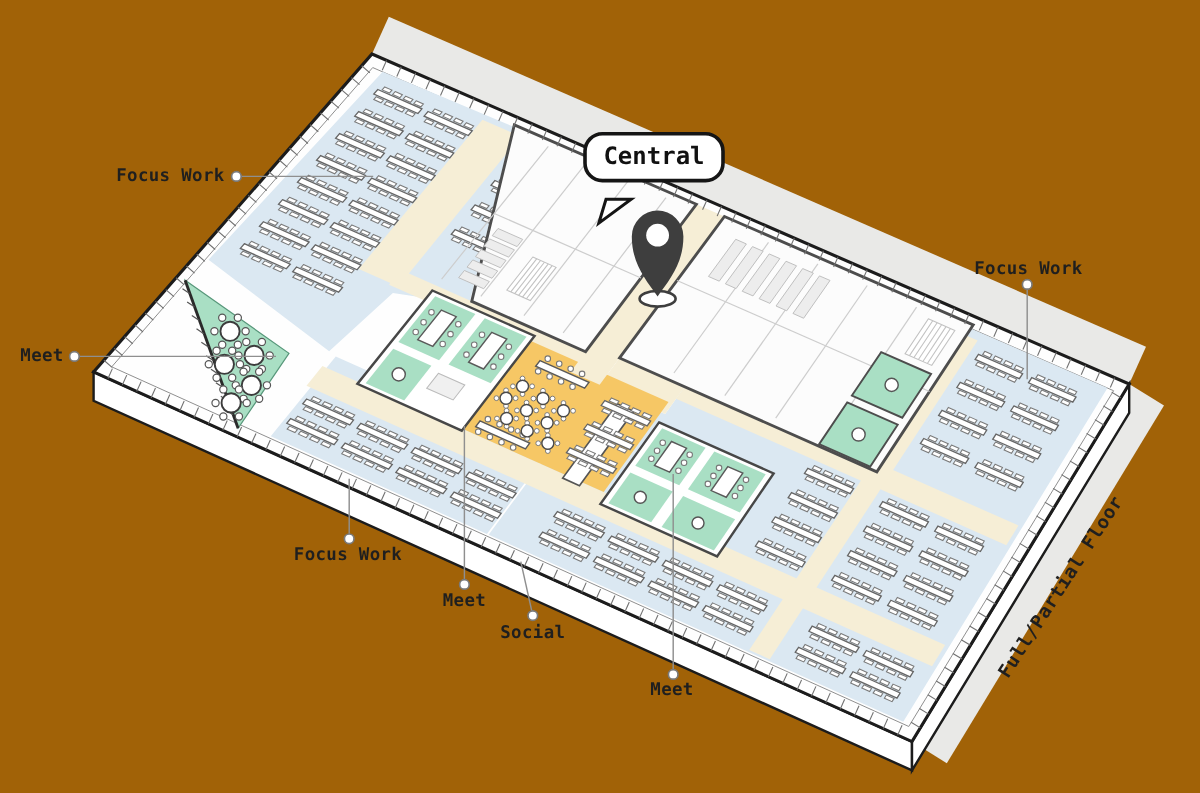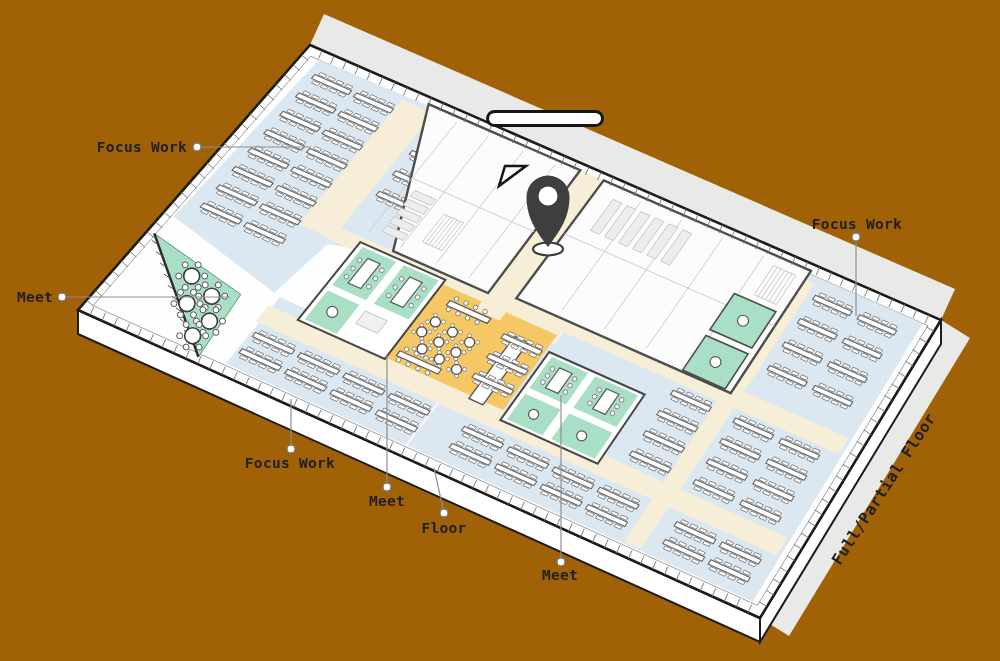--- a/index.html
+++ b/index.html
@@ -1003,23 +1003,24 @@
     </svg>
 
   <div class="lbl" style="left:142px;top:147px">Focus Work</div>
 
   <div class="lbl" style="left:35px;top:297px">Meet</div>
 
   <div class="lbl" style="left:290px;top:463px">Focus Work</div>
 
   <div class="lbl" style="left:387px;top:501px">Meet</div>
 
-  <div class="lbl" style="left:444px;top:528px">Floor</div>
+  <div class="lbl" style="left:444px;top:528px">Social</div>
 
   <div class="lbl" style="left:560px;top:575px">Meet</div>
 
   <div class="lbl" style="left:857px;top:224px">Focus Work</div>
 
   <div class="lbl-diag" style="left:884px;top:489px">Full/Partial Floor</div>
 
   <div class="callout">
+    <span>Central</span>
   </div>
 </div>
 
 </body></html>

